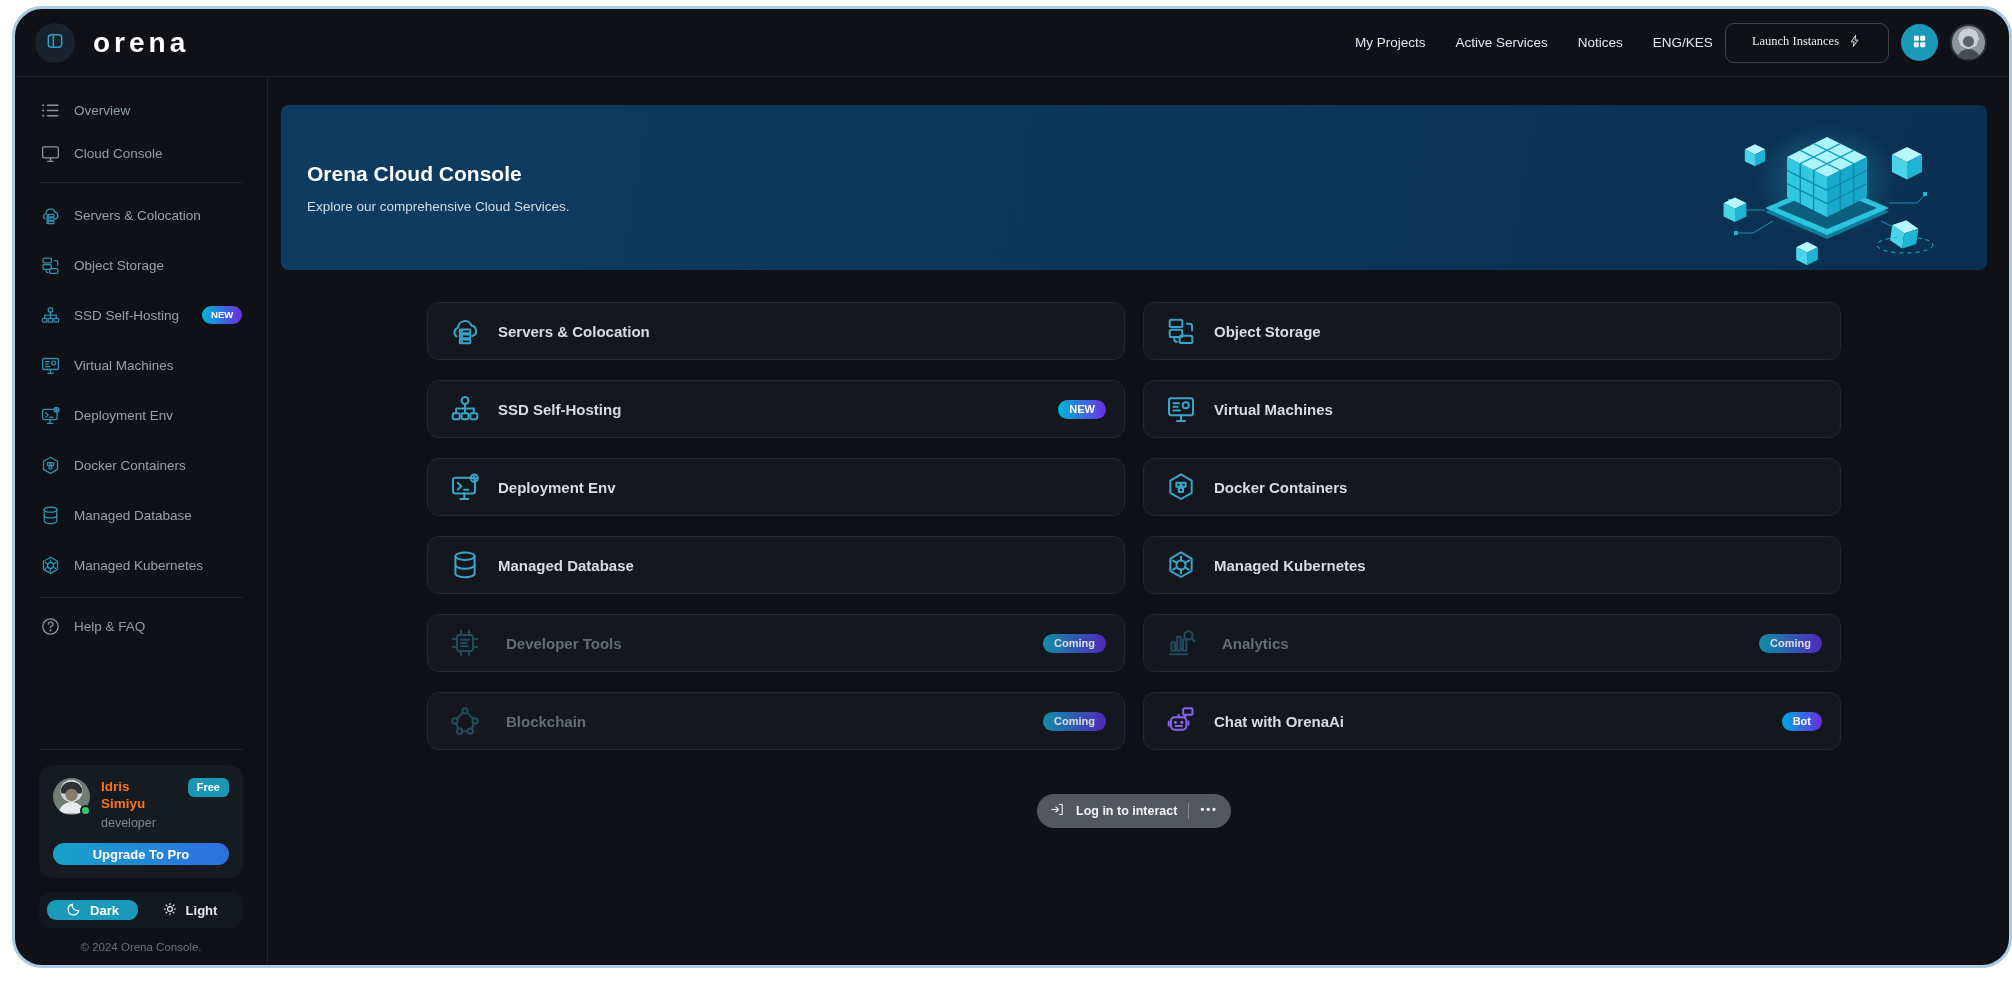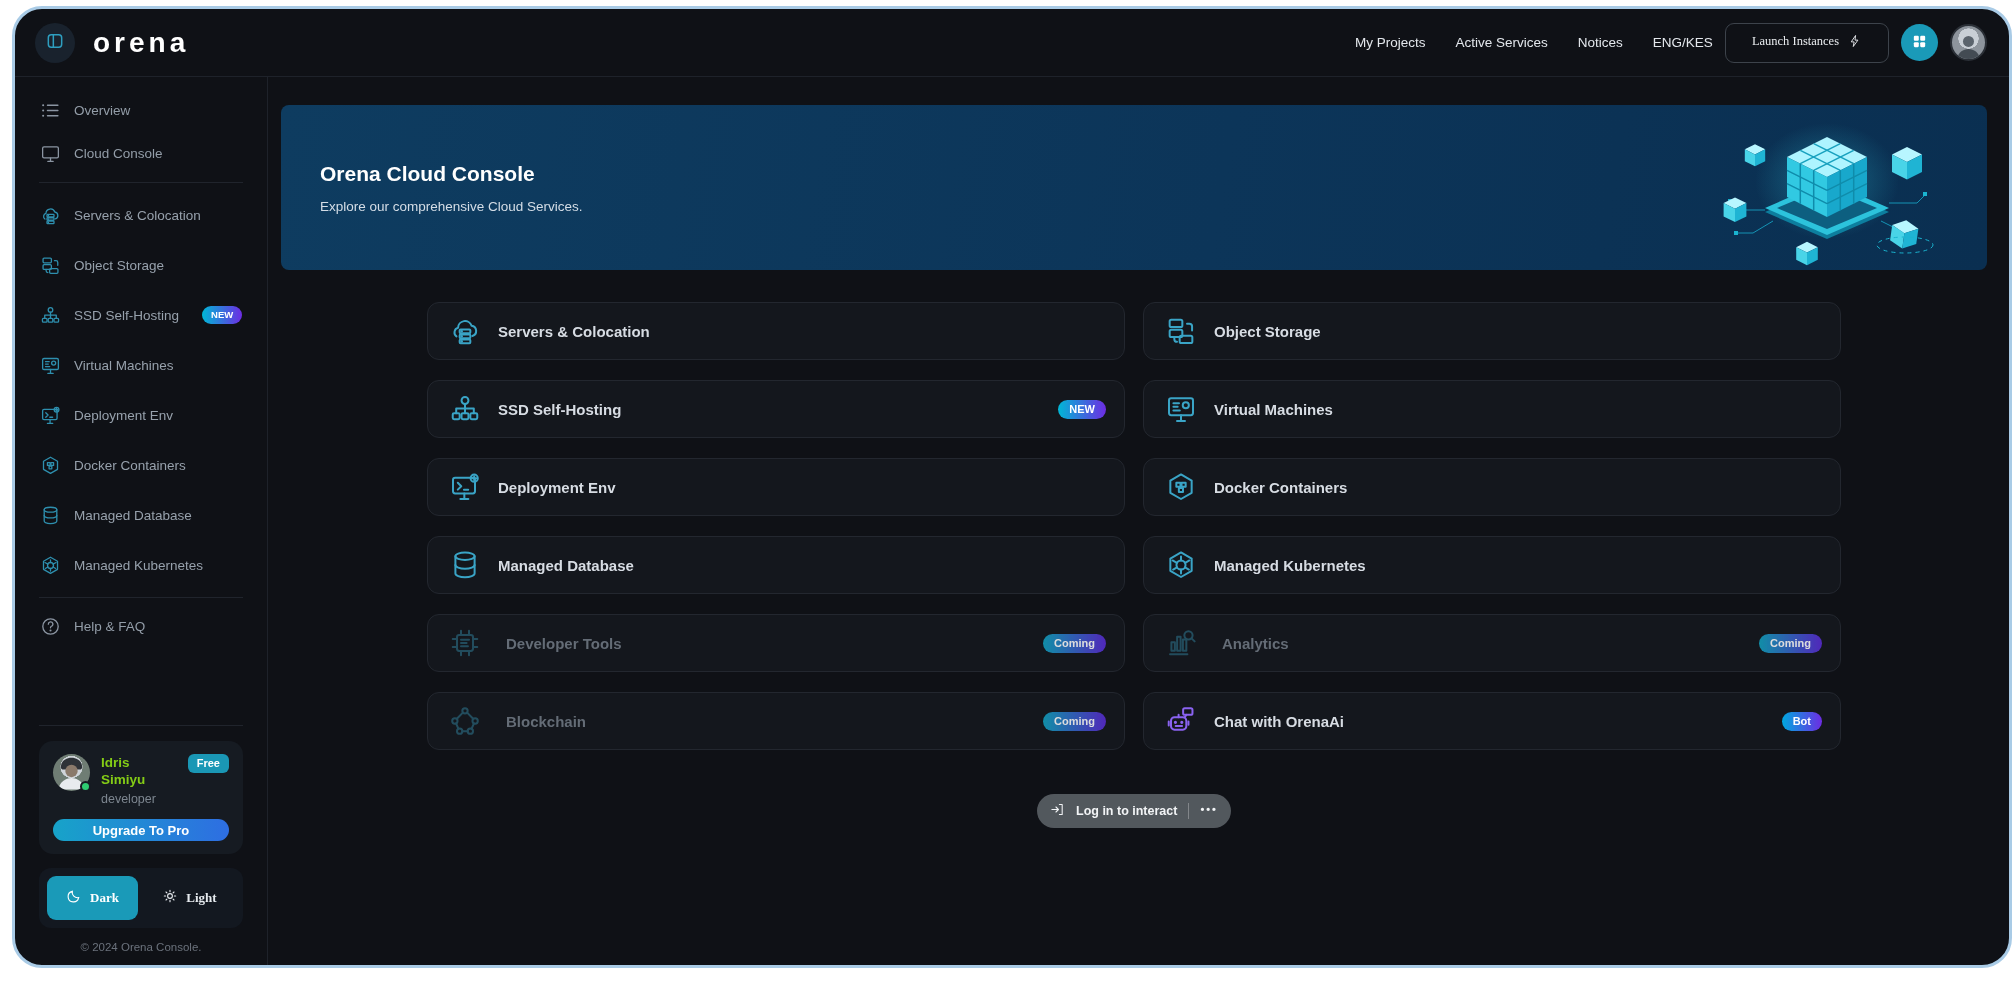--- a/index.html
+++ b/index.html
@@ -46,35 +46,35 @@
   .badge-free{background:#1a97b5;border-radius:6px;font-size:11px;padding:4px 9px;margin-left:auto;}
 
   .spacer{margin-top:auto;}
   .user-card{background:#161b22;border-radius:14px;padding:13px 14px;flex:none;}
   .user-row{display:flex;align-items:flex-start;gap:11px;}
   .user-avatar{width:37px;height:37px;border-radius:50%;position:relative;flex:none;
                background:radial-gradient(circle at 50% 35%,#cfd4d9 0 36%,#6f7d74 37% 100%);overflow:visible;}
   .user-avatar .pic{position:absolute;inset:0;border-radius:50%;overflow:hidden;}
   .online-dot{position:absolute;right:-1px;bottom:-1px;width:11px;height:11px;border-radius:50%;
               background:#2ecc71;border:2px solid #161b22;}
-  .user-name{color:#84cc16;font-size:13.5px;font-weight:600;line-height:1.3;}
+  .user-name{color:#f97316;font-size:13.5px;font-weight:600;line-height:1.3;}
   .user-role{color:#7d8690;font-size:12.5px;margin-top:3px;}
   .upgrade-btn{margin-top:13px;width:100%;height:22px;border:none;border-radius:999px;cursor:pointer;
                background:linear-gradient(90deg,#17a3c9,#2e6ee2);color:#fff;font-size:13px;font-weight:700;font-family:inherit;}
   .theme-box{margin-top:14px;background:#131820;border-radius:12px;padding:8px;display:flex;gap:6px;flex:none;}
-  .theme-btn{flex:1;height:44px;border:none;border-radius:9px;display:flex;align-items:center;justify-content:center;
-             gap:8px;font-size:13px;font-weight:600;font-family:Liberation Serif, serif;cursor:pointer;background:transparent;color:#e6eaee;}
+  .theme-btn{flex:1;height:20px;border:none;border-radius:9px;display:flex;align-items:center;justify-content:center;
+             gap:8px;font-size:13px;font-weight:600;font-family:Liberation Sans, sans-serif;cursor:pointer;background:transparent;color:#e6eaee;}
   .theme-btn.active{background:#1a9ab8;color:#fff;}
   .copyright{margin-top:13px;text-align:center;font-size:11.5px;color:#6b727c;flex:none;}
 
   
   .main{flex:1;min-width:0;padding:28px 22px 0 13px;display:flex;flex-direction:column;overflow:hidden;}
   .hero{flex:none;height:165px;border-radius:8px;position:relative;overflow:hidden;
         background:linear-gradient(100deg,#0e3c60 0%,#0c3559 55%,#0a2f51 100%);
-        display:flex;flex-direction:column;justify-content:center;padding-left:39px;}
+        display:flex;flex-direction:column;justify-content:center;padding-left:26px;}
   .hero-title{color:#fff;font-size:21px;font-weight:800;margin:0;}
   .hero-sub{color:#d4dde6;font-size:13.5px;margin:13px 0 0;}
   .hero-art{position:absolute;right:38px;top:4px;}
 
   .content-wrap{width:1414px;margin:0 auto;display:flex;flex-direction:column;}
   .welcome{display:flex;align-items:center;gap:12px;margin:38px 0 0;color:#c3cad5;font-size:20px;font-weight:700;}
   .cards-grid{margin-top:32px;display:grid;grid-template-columns:1fr 1fr;column-gap:18px;row-gap:20px;}
   .card{height:58px;background:#14171d;border:1px solid #23272f;border-radius:12px;display:flex;
         align-items:center;gap:16px;padding:0 18px 0 20px;cursor:pointer;}
   .card-icon{width:34px;height:34px;flex:none;color:#3aa4c6;display:flex;align-items:center;justify-content:center;}

